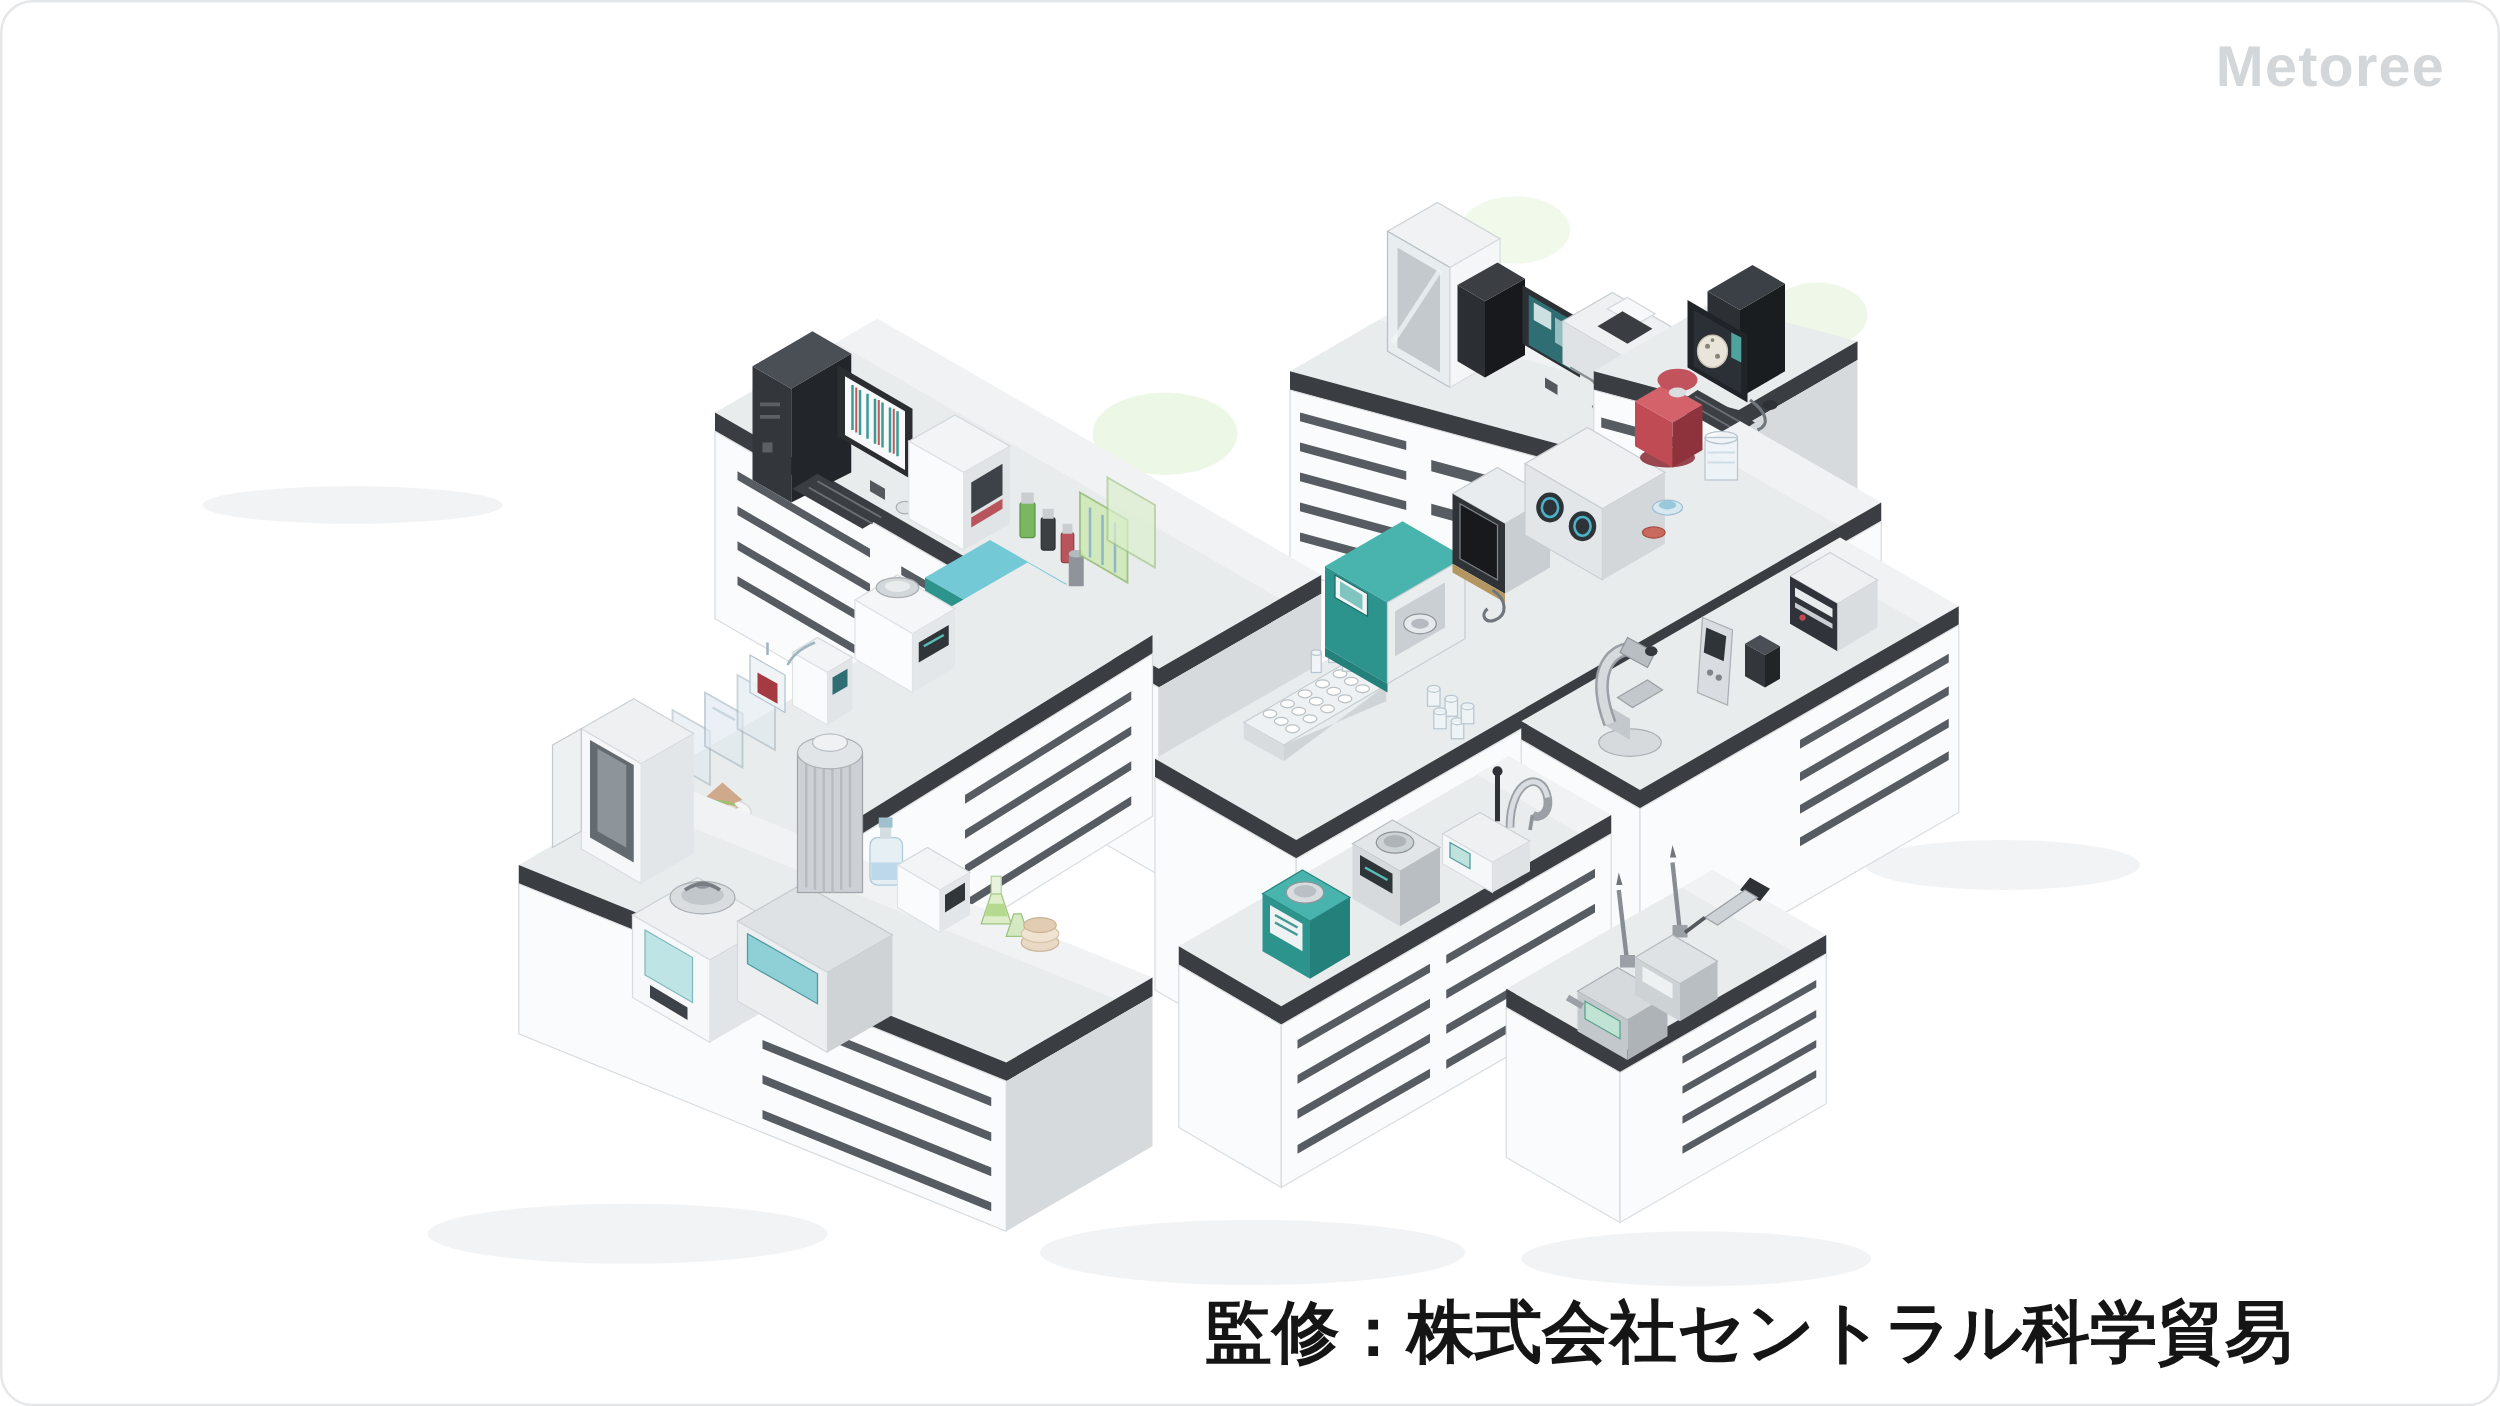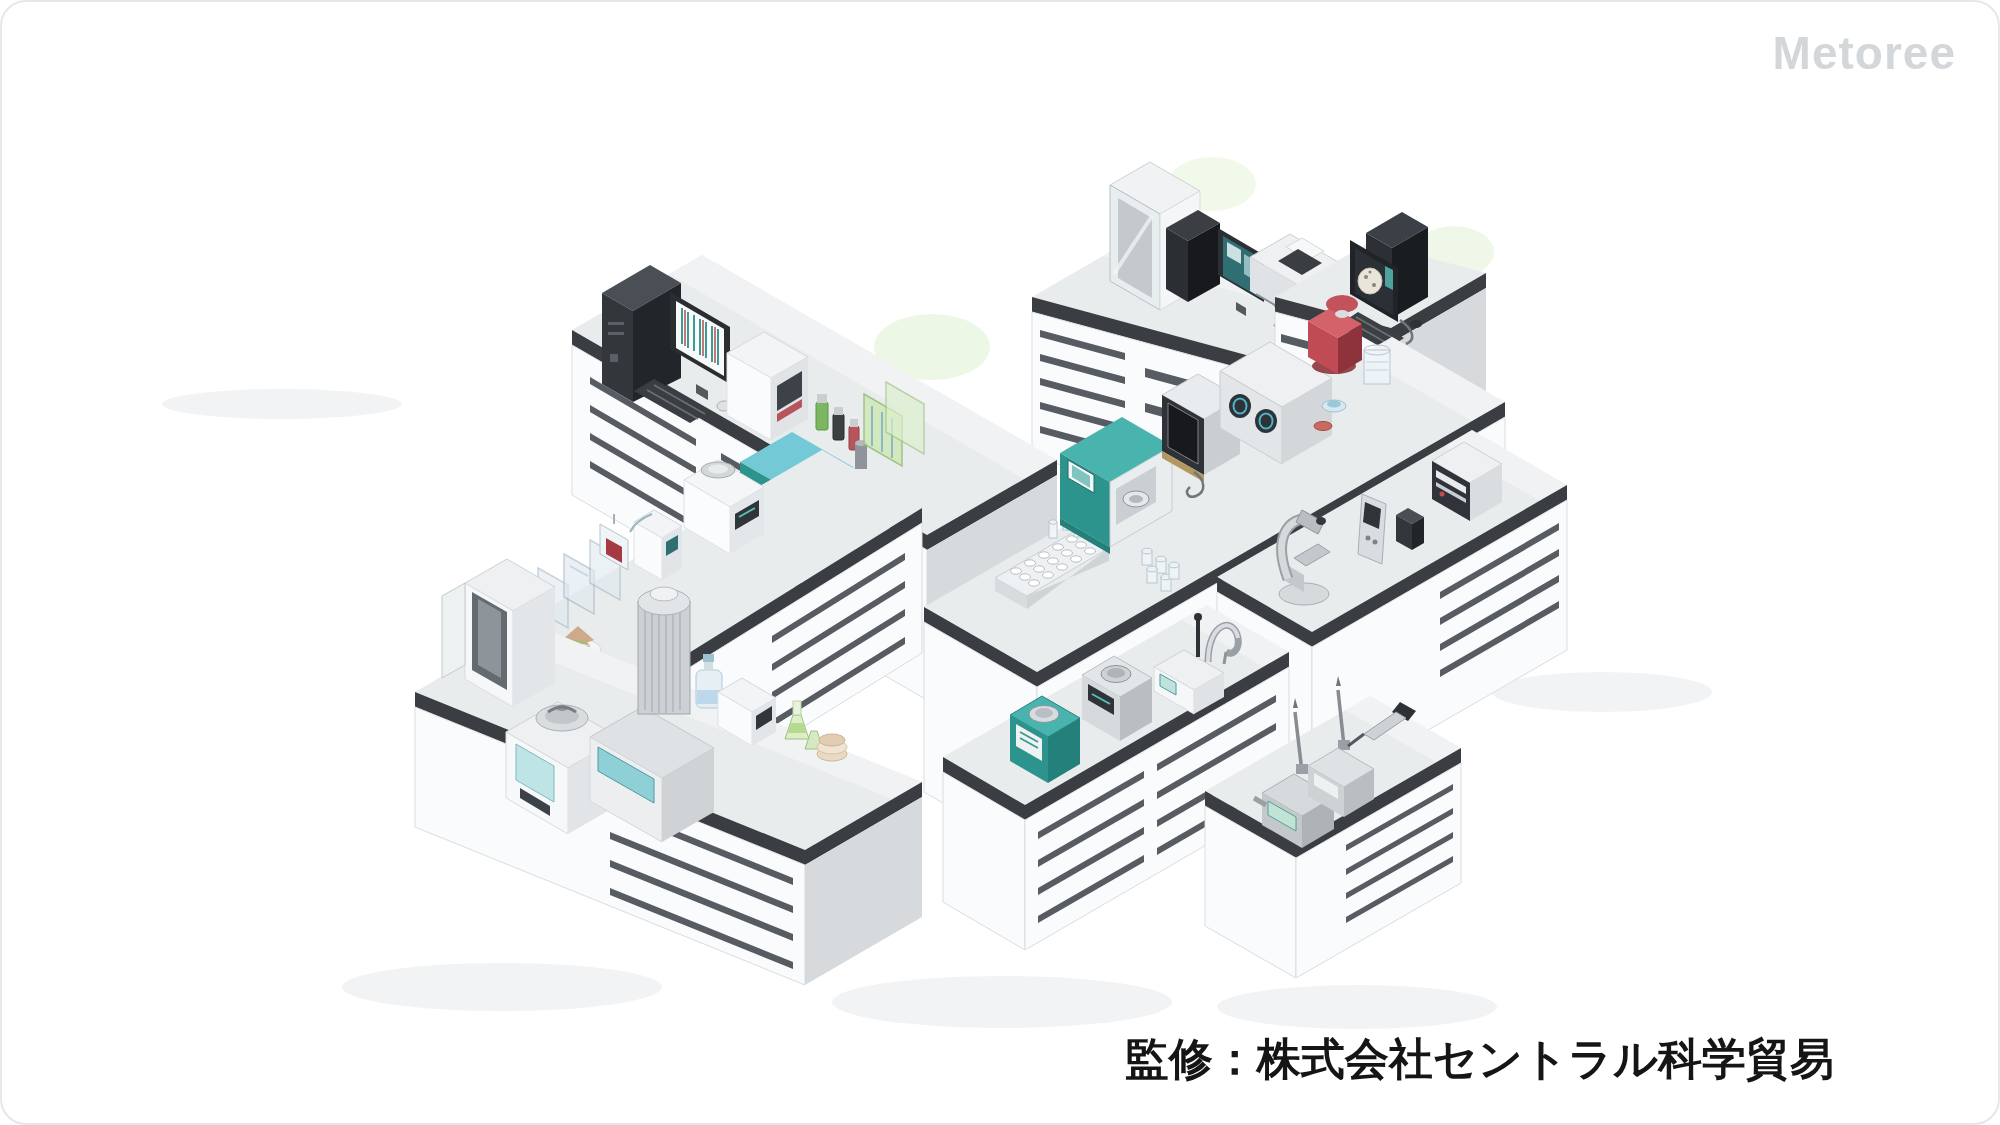--- a/index.html
+++ b/index.html
@@ -6,21 +6,21 @@
   .canvas{
     position:relative;width:2000px;height:1125px;background:var(--background,#fff);
     border:2px solid var(--cardBorder,#e5e7e9);border-radius:26px;box-sizing:border-box;
     overflow:hidden;font-family:"Liberation Sans",sans-serif;padding-left:20px;
   }
   .watermark{
     position:absolute;top:24px;right:42px;font-size:46px;font-weight:700;
     color:var(--watermarkColor,#d4d7da);letter-spacing:1px;user-select:none;
   }
   .caption{
-    position:absolute;top:1028px;right:164px;font-size:44px;font-weight:600;
+    position:absolute;top:1028px;right:164px;font-size:54px;font-weight:600;
     color:var(--captionColor,#151515);white-space:nowrap;
     font-family:"Liberation Sans","DejaVu Sans",sans-serif;
   }
   svg{position:absolute;left:0;top:0;}
   .btop{fill:var(--benchTop,#e9eced);}
   .bedge{fill:var(--benchTopEdge,#3a3e42);}
   .bwhite{fill:var(--benchFaceLight,#fafbfc);stroke:#d9dde0;stroke-width:1;}
   .bgray{fill:var(--benchFaceShade,#d6dadd);}
   .slot{fill:var(--drawerSlot,#565c61);}
   .hl{fill:#f6f8fa;opacity:.55;}

